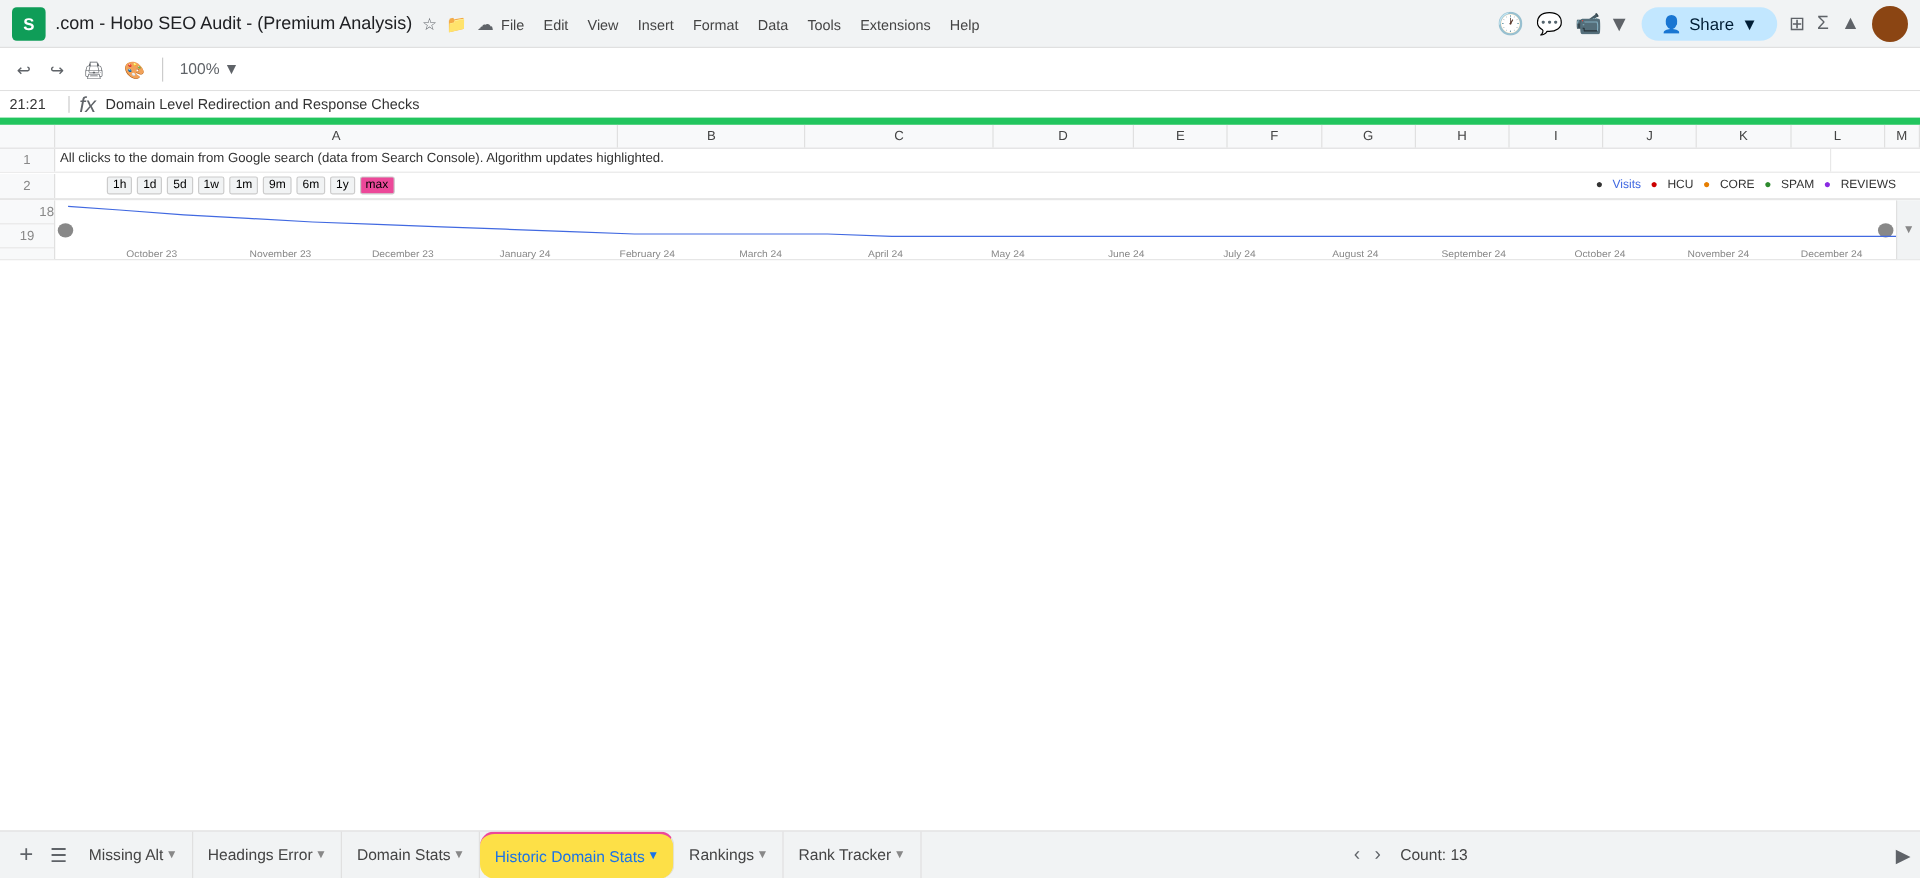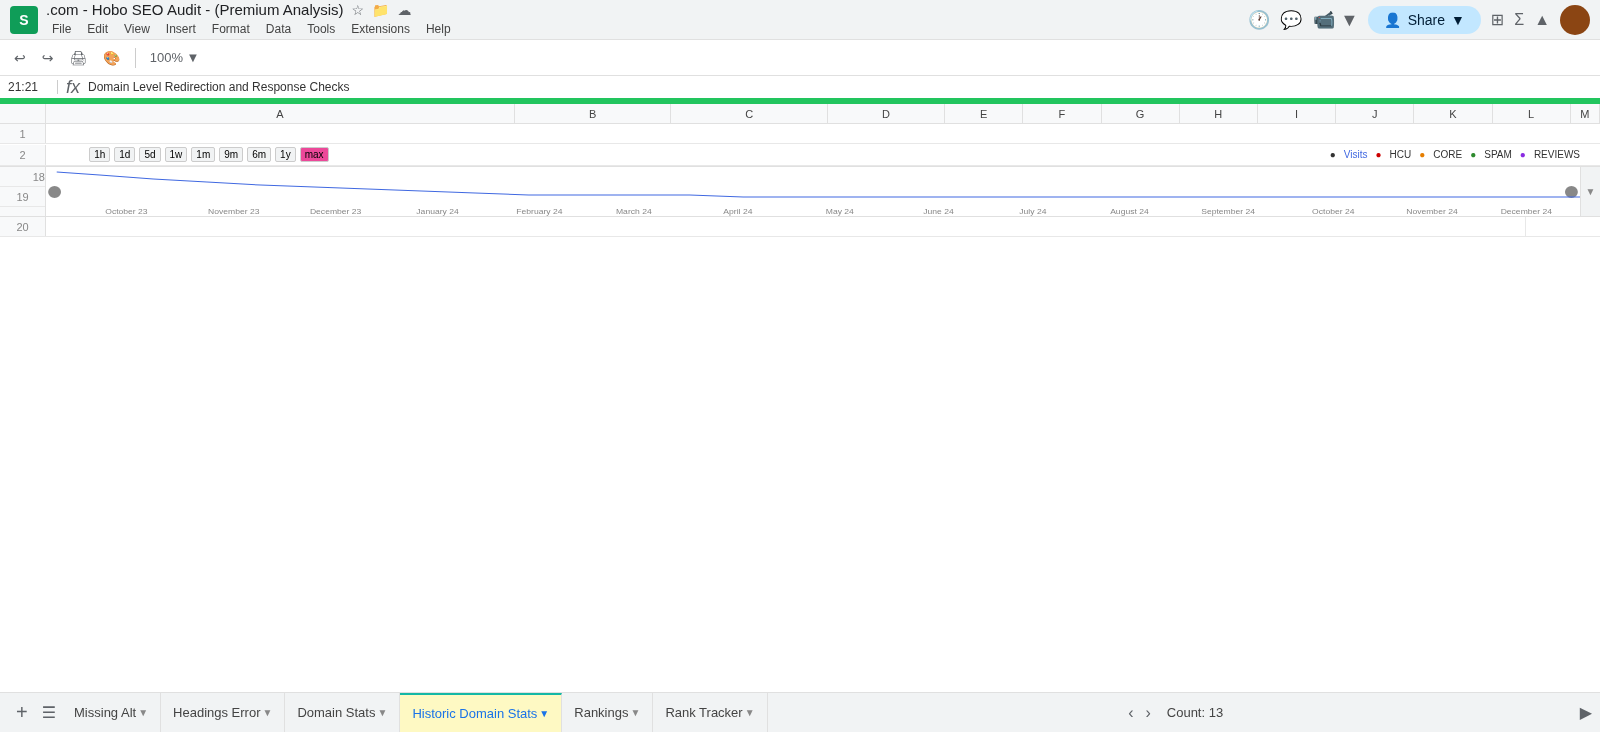--- a/index.html
+++ b/index.html
@@ -16,21 +16,21 @@
       gap: 8px;
     }
     .sheets-icon {
       width: 28px; height: 28px;
       background: #0f9d58;
       border-radius: 4px;
       display: flex; align-items: center; justify-content: center;
       color: white; font-size: 14px; font-weight: bold;
       flex-shrink: 0;
     }
-    .title-area { display: flex; flex-direction: column; flex: 1; }
+    .title-area { display: flex; flex-direction: row; flex: 1; }
     .menu-bar { display: flex; gap: 4px; align-items: center; margin-top: 2px; }
     .menu-item { font-size: 12px; color: #444; padding: 2px 6px; cursor: pointer; border-radius: 3px; }
     .top-right { display: flex; align-items: center; gap: 10px; }
     .share-btn {
       background: #c2e7ff; color: #001d35;
       border: none; border-radius: 20px;
       padding: 6px 16px; font-size: 14px; font-weight: 500;
       cursor: pointer; display: flex; align-items: center; gap: 6px;
     }
     .avatar { width: 30px; height: 30px; border-radius: 50%; background: #c44; overflow: hidden; }
@@ -107,24 +107,25 @@
     .tab-menu { font-size: 16px; color: #5f6368; padding: 0 6px; cursor: pointer; }
     .tab {
       display: flex; align-items: center; gap: 2px;
       padding: 0 12px; height: 100%;
       font-size: 13px; color: #444;
       border-right: 1px solid #e0e0e0;
       cursor: pointer;
       white-space: nowrap;
     }
     .tab.active {
-      background: #fef9c3;
-      border-top: 2px solid #14b8a6;
+      background: #fde047;
+      border-top: 2px solid #ec4899;
       color: #1a73e8;
       font-weight: 500;
+      border-radius: 12px;
     }
     .tab .dropdown-arrow { font-size: 10px; color: #888; }
     .tab-nav { display: flex; align-items: center; margin-left: auto; gap: 4px; }
     .tab-nav-btn { font-size: 16px; color: #5f6368; cursor: pointer; padding: 0 4px; }
     .count-badge { font-size: 13px; color: #444; margin-left: 12px; }
     .tab-end-btn { font-size: 16px; color: #5f6368; cursor: pointer; margin-left: 8px; }
   </style>
 </head>
 <body>
 
@@ -200,20 +201,21 @@
       <div class="col-header col-j">J</div>
       <div class="col-header col-k">K</div>
       <div class="col-header col-l">L</div>
       <div class="col-header col-m">M</div>
     </div>
 
     <div style="position:relative; flex:1; overflow:hidden;">
 
       <div class="grid-row" style="height:20px;">
         <div class="row-num">1</div>
+        <div class="grid-cell" style="width:1480px; font-size:11px; color:#333;">All clicks to the domain from Google search (data from Search Console). Algorithm updates highlighted.</div>
       </div>
 
       <div style="position:relative; height:calc(100% - 60px); display:flex; flex-direction:column;">
 
         <div style="display:flex; align-items:center; height:22px; border-bottom:1px solid #e8e8e8; padding-left:50px; gap:4px;">
           <div class="row-num" style="position:absolute; left:0; width:46px;">2</div>
           <span style="font-size:11px; color:#444; margin-left:4px;margin-top:47px;">Zoom:</span>
           <button style="font-size:10px; background:#f1f3f4; border:1px solid #ccc; padding:1px 4px; cursor:pointer; border-radius:2px;">1h</button>
           <button style="font-size:10px; background:#f1f3f4; border:1px solid #ccc; padding:1px 4px; cursor:pointer; border-radius:2px;">1d</button>
           <button style="font-size:10px; background:#f1f3f4; border:1px solid #ccc; padding:1px 4px; cursor:pointer; border-radius:2px;">5d</button>
@@ -358,24 +360,20 @@
             <text x="1200" y="47" font-size="8" fill="#888" text-anchor="middle">October 24</text>
             <text x="1292" y="47" font-size="8" fill="#888" text-anchor="middle">November 24</text>
             <text x="1380" y="47" font-size="8" fill="#888" text-anchor="middle">December 24</text>
           </svg>
 
           <div style="position:absolute; right:0; top:0; width:20px; height:100%; background:#f1f3f4; border-left:1px solid #e0e0e0; display:flex; align-items:center; justify-content:center; cursor:pointer;">
             <span style="font-size:10px; color:#888;">▼</span>
           </div>
         </div>
 
-        <div class="grid-row" style="height:20px;">
-          <div class="row-num">20</div>
-          <div class="grid-cell" style="width:1480px;"></div>
-        </div>
       </div>
     </div>
   </div>
 
   <div class="tab-bar">
     <span class="tab-add">+</span>
     <span class="tab-menu">☰</span>
     <div class="tab">
       <span>Missing Alt</span>
       <span class="dropdown-arrow">▼</span>

